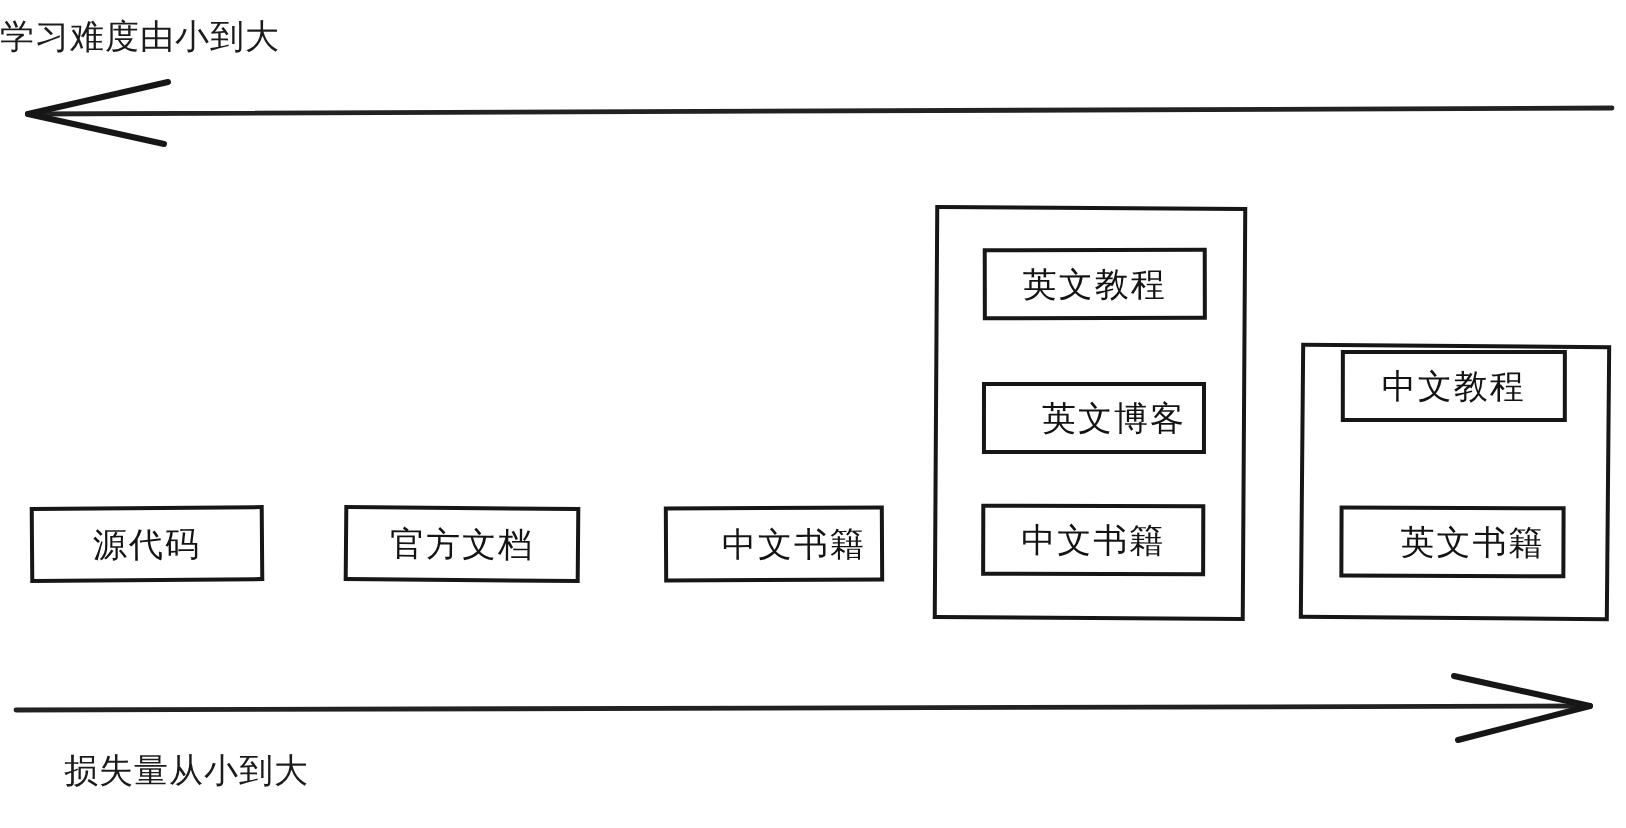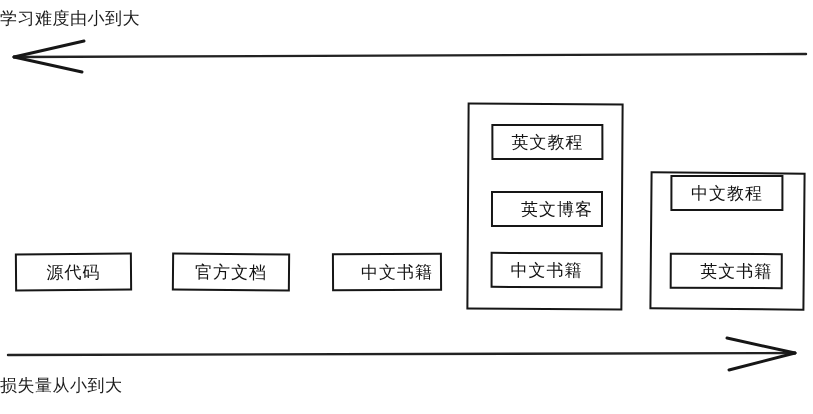--- a/index.html
+++ b/index.html
@@ -32,20 +32,21 @@
   }
   #top-axis-label {
     left: 0;
     top: 9px;
     width: 730px;
   }
   #bottom-axis-label {
     left: 0;
     top: 376px;
     width: 748px;
+    padding-left: 32px;
   }
   .node-box {
     position: absolute;
     box-sizing: border-box;
     background: #ffffff;
     border: 2px solid #161616;
     display: flex;
     align-items: center;
     justify-content: center;
     font-size: 17px;

